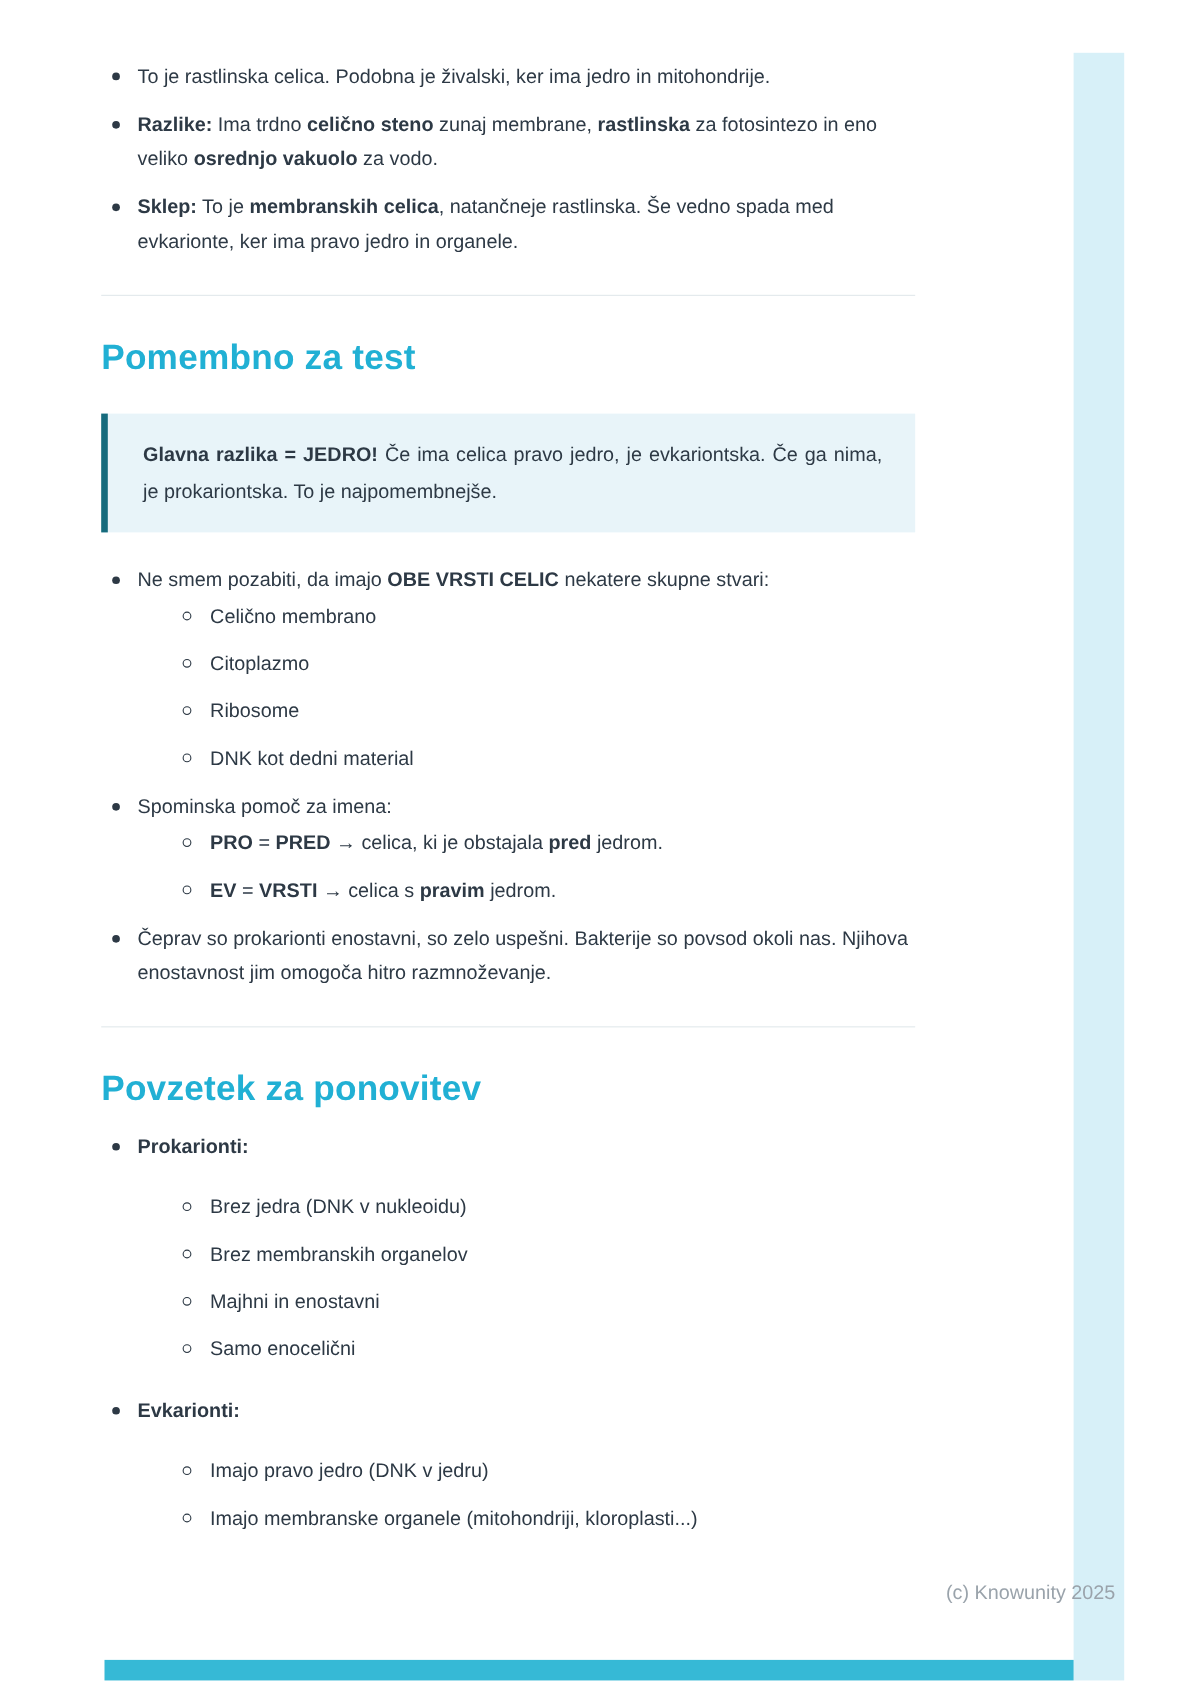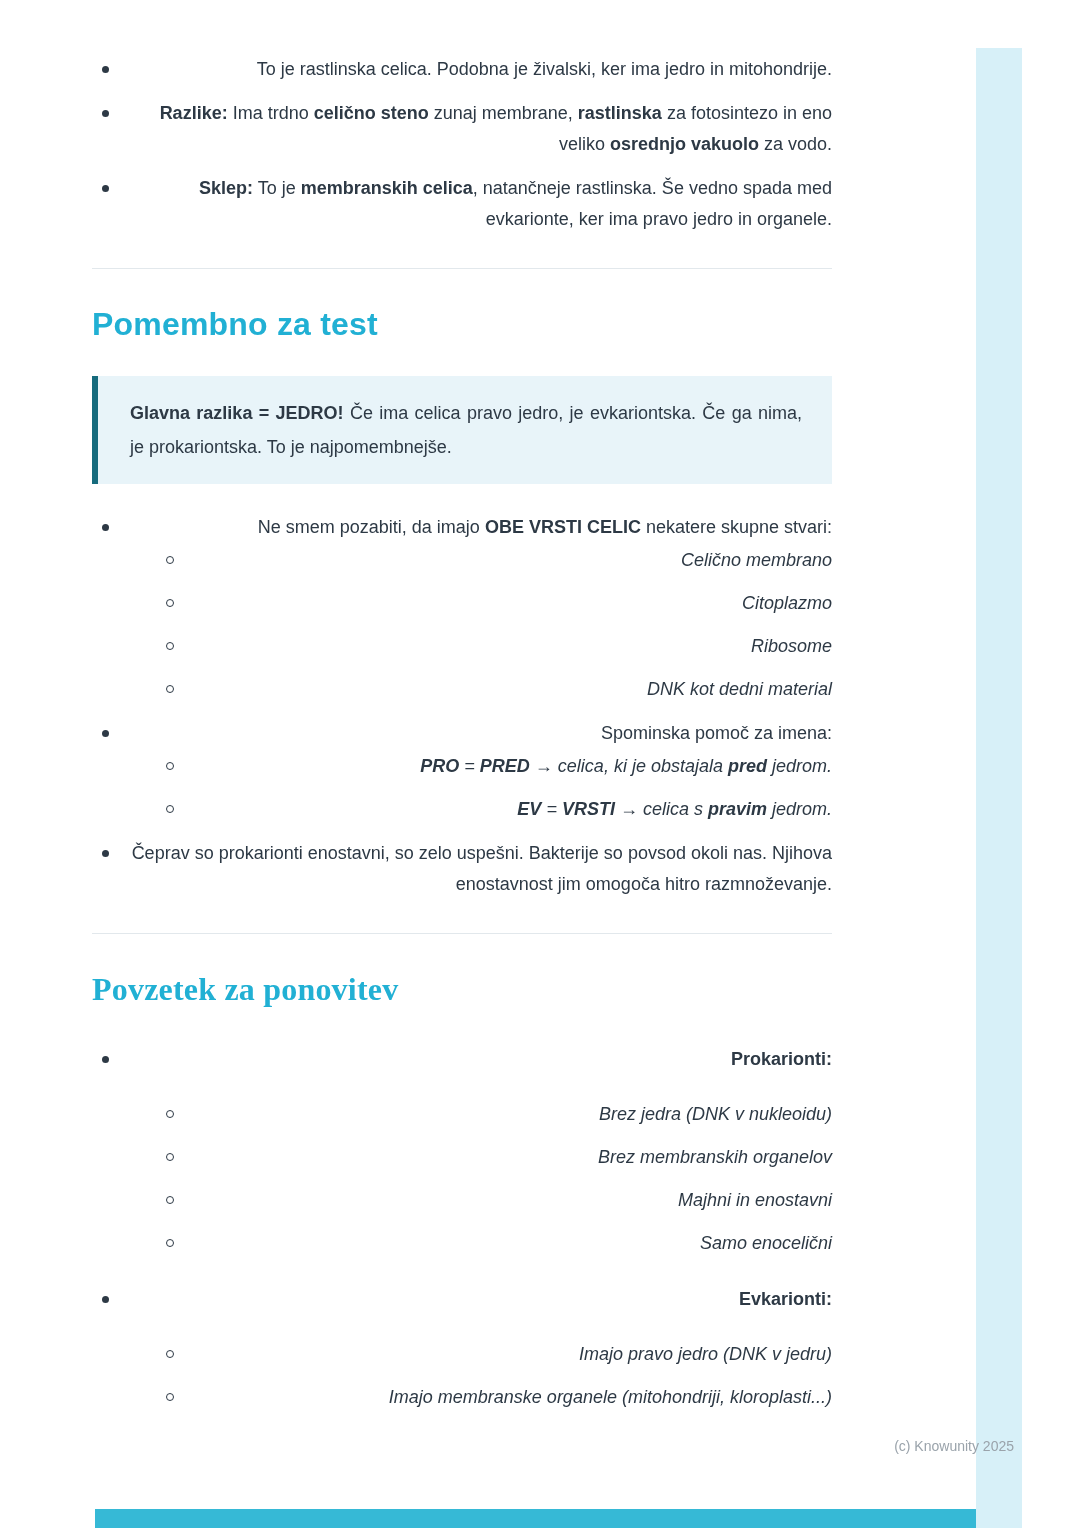--- a/index.html
+++ b/index.html
@@ -35,39 +35,39 @@
 
   .content {
     position: absolute;
     left: 92px;
     top: 54px;
     width: 740px;
     font-size: 18px;
     line-height: 31px;
   }
 
-  ul { list-style: none; margin: 0; padding: 0; text-align: right; }
+  ul { list-style: none; margin: 0; padding: 0; }
 
   .l1 > li {
     position: relative;
     padding-left: 33px;
     margin-bottom: 13px;
   }
   .l1 > li::before {
     content: '';
     position: absolute;
     left: 10px;
     top: 12px;
     width: 7px;
     height: 7px;
     border-radius: 50%;
     background: var(--text, #2d3945);
   }
 
-  .l2 { margin: 2px 0 0 33px; font-style: italic; }
+  .l2 { margin: 2px 0 0 33px; }
   .l2 > li {
     position: relative;
     padding-left: 33px;
     margin-bottom: 12px;
   }
   .l2 > li::before {
     content: '';
     position: absolute;
     left: 8px;
     top: 11px;
@@ -89,41 +89,41 @@
   }
 
   h2.section-title {
     font-size: 32px;
     line-height: 32px;
     font-weight: 700;
     color: var(--accent, #21b0d4);
     margin: 0 0 36px 0;
     letter-spacing: 0.2px;
   }
-  h2.section-title.summary { margin-bottom: 39px; font-family: Liberation Serif, serif; }
+  h2.section-title.summary { margin-bottom: 22px; }
 
   .callout {
     background: var(--callout_bg, #e8f4f9);
     border-left: 6px solid var(--callout_border, #166b7d);
     padding: 20px 30px 20px 32px;
     margin-bottom: 28px;
   }
   .callout p {
     margin: 0;
     text-align: justify;
     line-height: 34px;
   }
 
   strong { font-weight: 700; color: inherit; }
 
   .footer {
     position: absolute;
     top: 1438px;
     right: 66px;
-    font-size: 14px;
+    font-size: 18px;
     color: var(--footer_text, #9aa3ab);
     z-index: 2;
   }
 </style>
 </head>
 <body>
 
 <div class="page">
 
   <div class="stripe"></div>

